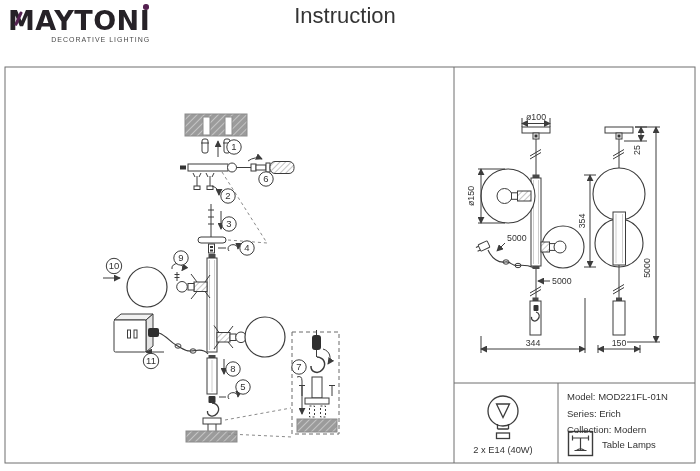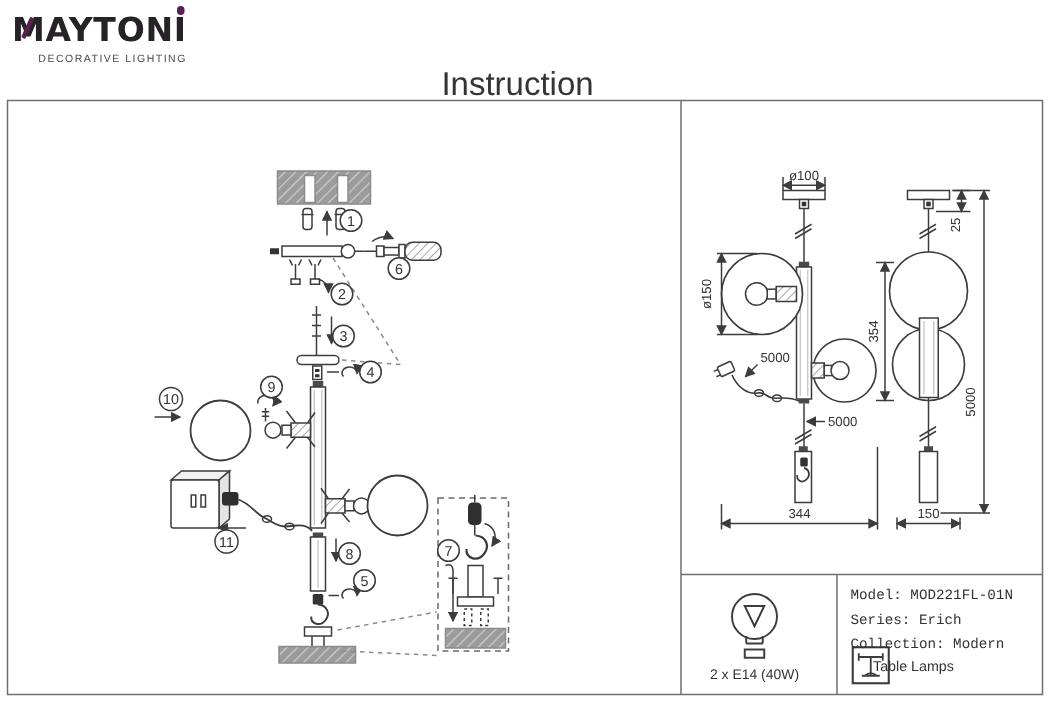--- a/index.html
+++ b/index.html
@@ -1,31 +1,31 @@
 <!DOCTYPE html>
 <html style="--brand-accent: #542150; --diagram-line: #3c3c3c; --hatch-fill: #9b9b9b;"><head>
 <meta charset="utf-8">
 <style>
   html,body{margin:0;padding:0;}
   body{width:700px;height:471px;position:relative;background:#fff;
        font-family:"Liberation Sans",sans-serif;overflow:hidden;}
   .logo{position:absolute;left:8px;top:7px;}
   .logo-word{position:relative;display:inline-block;font-family:"DejaVu Sans",sans-serif;
-       font-weight:bold;font-size:22px;line-height:27px;letter-spacing:.5px;color:#262227;}
+       font-weight:bold;font-size:27px;line-height:27px;letter-spacing:.5px;color:#262227;}
   .logo-dot{position:absolute;right:1.5px;top:-3px;width:5.5px;height:5.5px;border-radius:50%;
        background:var(--brand-accent,#542150);}
   .logo-m-accent{position:absolute;left:9px;top:4px;width:2.6px;height:15px;border-radius:1px;
        background:var(--brand-accent,#542150);transform:rotate(24deg);}
   .logo-sub{font-size:7px;letter-spacing:1px;color:#4a4a4a;text-align:right;margin-top:2px;}
-  .title-block{position:absolute;left:230px;top:4px;width:230px;text-align:center;color:#343434;margin-top:40px;}
+  .title-block{position:absolute;left:230px;top:4px;width:230px;text-align:center;color:#343434;}
   .title-main{font-size:22px;line-height:24px;}
   .title-model{font-size:14px;line-height:17px;color:#3a3a3a;}
   svg.sheet{position:absolute;left:0;top:0;}
-  .info-lines{position:absolute;left:567px;top:389px;font-size:9.5px;line-height:16.5px;color:#333;font-family:Liberation Mono, monospace;}
-  .category-label{position:absolute;left:582px;top:439px;font-size:9.5px;color:#333;}
+  .info-lines{position:absolute;left:567px;top:389px;font-size:9.5px;line-height:16.5px;color:#333;}
+  .category-label{position:absolute;left:602px;top:439px;font-size:9.5px;color:#333;}
 </style>
 </head>
 <body>
 
 <div class="logo">
   <div class="logo-word">
     <span>MAYTONI</span>
     <span class="logo-dot"></span>
     <span class="logo-m-accent"></span>
   </div>

